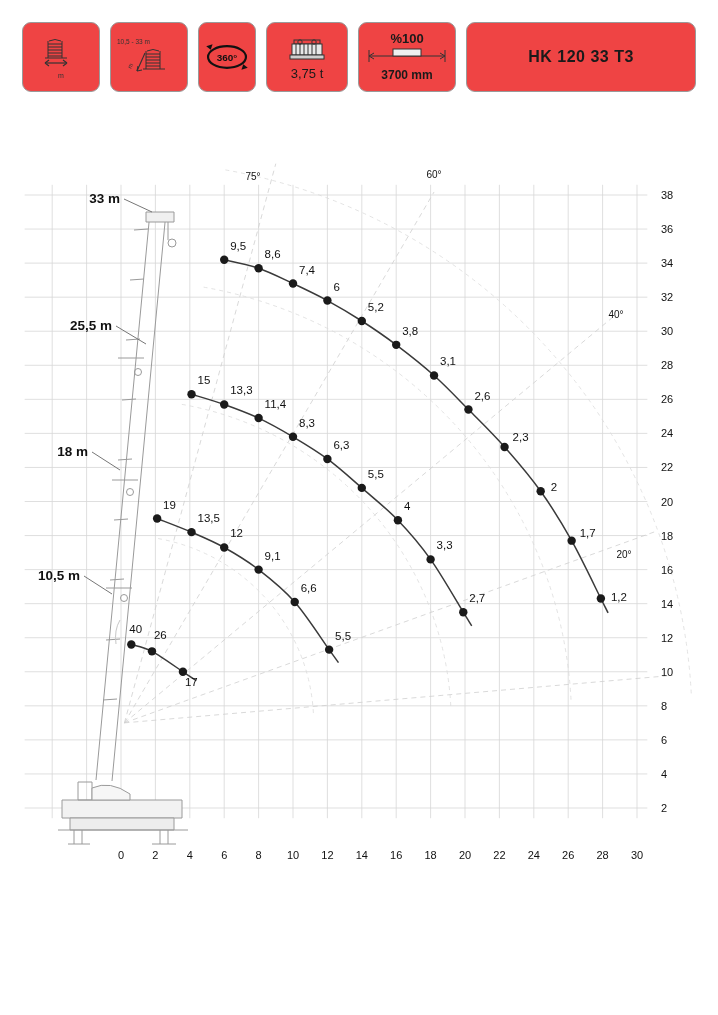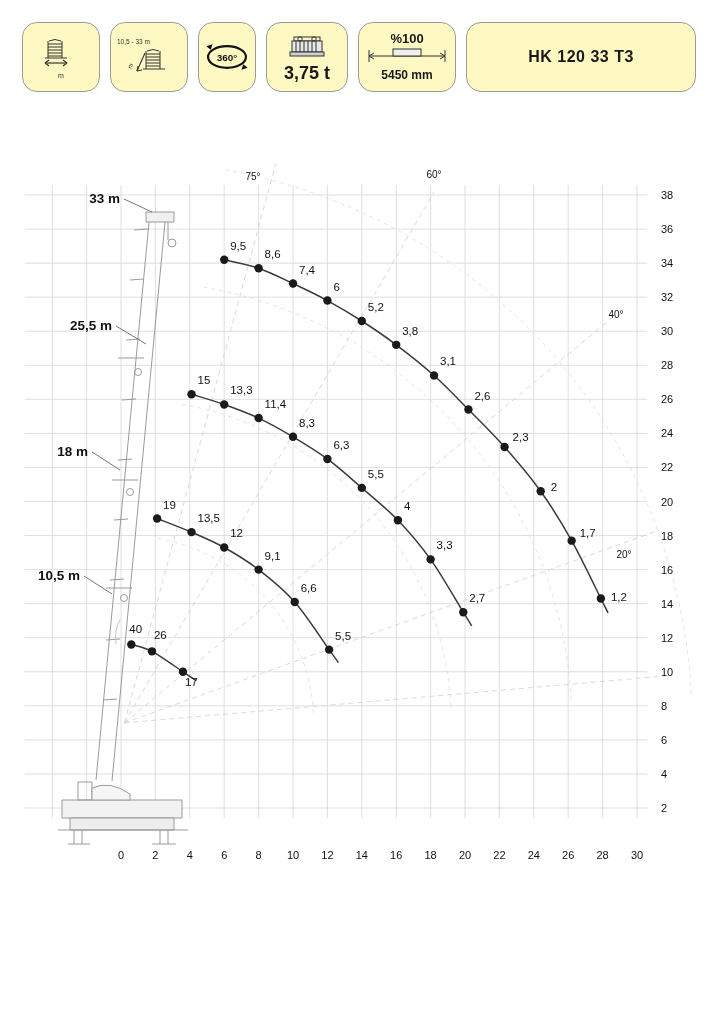--- a/index.html
+++ b/index.html
@@ -22,22 +22,22 @@
     top: 22px;
     left: 22px;
     width: 674px;
     height: 70px;
     display: flex;
     align-items: stretch;
     gap: 10px;
   }
   .badge {
     border: 1px solid #9a9a9a;
-    border-radius: 15px;
-    background: #fef9c3;
+    border-radius: 9px;
+    background: #ef4444;
     display: flex;
     align-items: center;
     justify-content: center;
     box-sizing: border-box;
     position: relative;
   }
   .badge.b1 { width: 78px; }
   .badge.b2 { width: 78px; }
   .badge.b3 { width: 58px; }
   .badge.b4 { width: 82px; }
@@ -62,22 +62,22 @@
   }
   .stack {
     display: flex;
     flex-direction: column;
     align-items: center;
     justify-content: center;
     gap: 2px;
     width: 100%;
   }
   .cap-label {
-    font-size: 18px;
-    font-weight: bold;
+    font-size: 13px;
+    font-weight: normal;
   }
   .tiny-label {
     font-size: 7px;
     color: #333;
   }
   .micro {
     font-size: 6.5px;
     color: #333;
   }
 
@@ -180,21 +180,21 @@
     <div class="stack">
       <div class="b5-top">%100</div>
       <svg width="88" height="18" viewBox="0 0 88 18">
         <g stroke="#333" stroke-width="1" fill="none">
           <path d="M6 2 v12 M82 2 v12"></path>
           <path d="M6 8 h76"></path>
           <path d="M6 8 l5 -3 M6 8 l5 3 M82 8 l-5 -3 M82 8 l-5 3"></path>
           <rect x="30" y="1" width="28" height="7" fill="#efefef"></rect>
         </g>
       </svg>
-      <div class="b5-bottom">5450 mm</div>
+      <div class="b5-bottom">3700 mm</div>
     </div>
   </div>
 
   <div class="badge b6">
     <div class="badge-title">HK 120 33 T3</div>
   </div>
 </div>
 
 <svg id="chart-svg" width="718" height="1015" viewBox="0 0 718 1015">
     <g>

